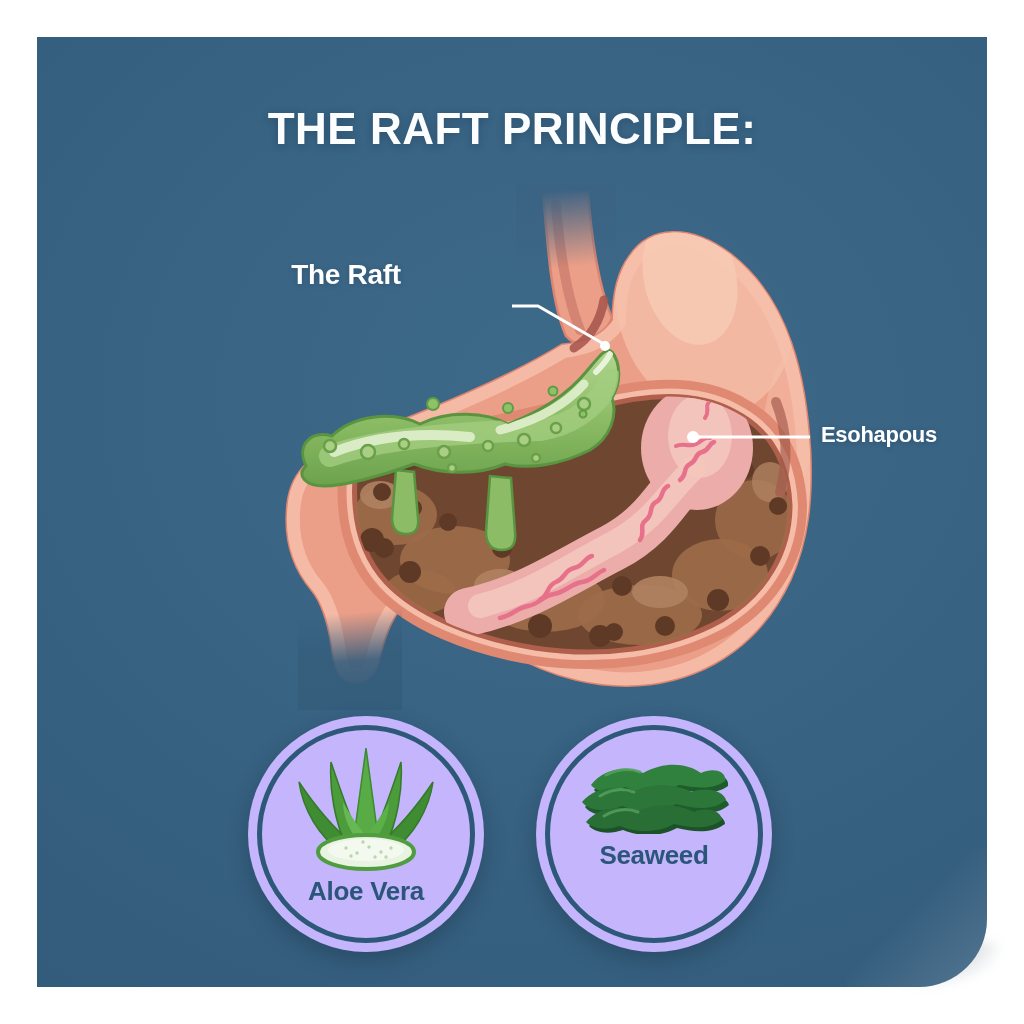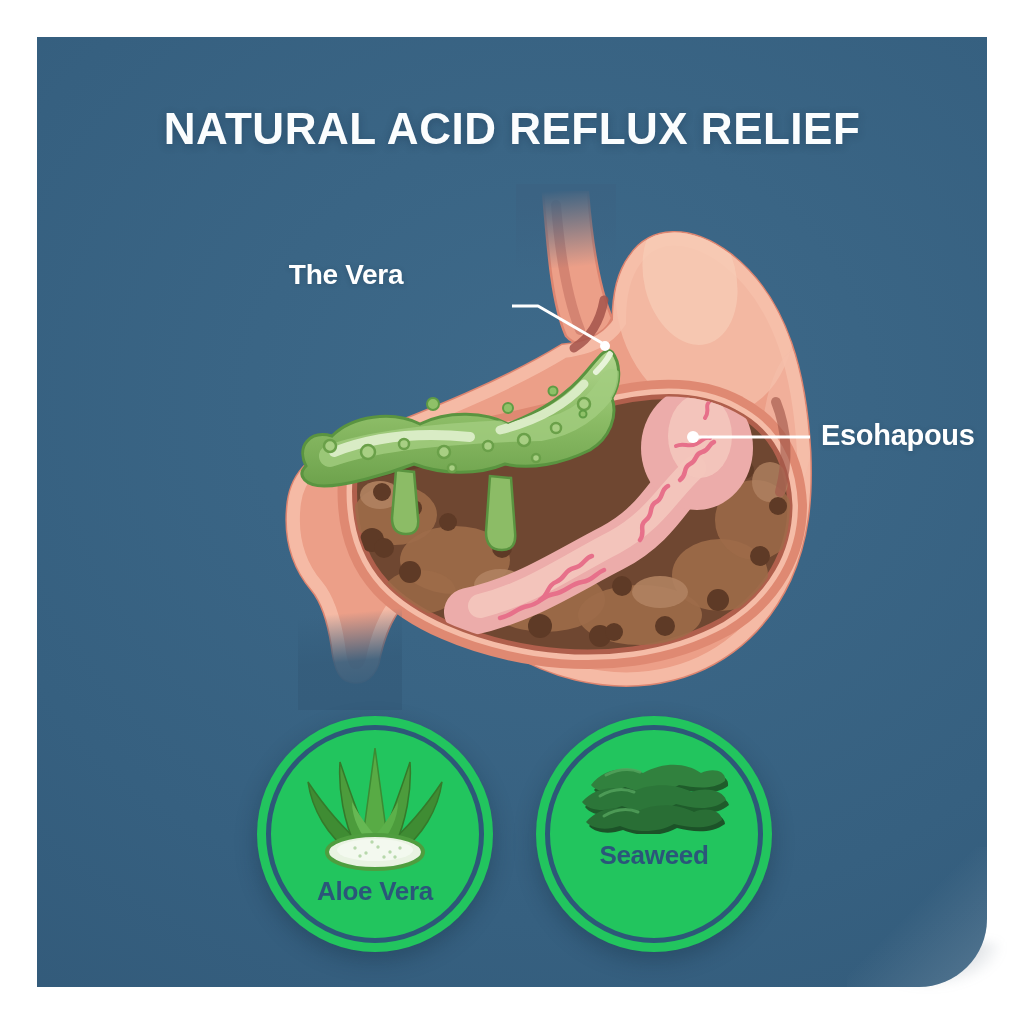--- a/index.html
+++ b/index.html
@@ -27,49 +27,49 @@
     position:absolute;left:0;right:0;top:66px;text-align:center;
     color:#fbfdfe;font-weight:bold;font-size:44px;line-height:52px;letter-spacing:.5px;
     text-shadow:0 2px 8px rgba(18,38,58,.30);
   }
   .illustration{position:absolute;left:0;top:0;width:1024px;height:1024px;}
   .diagram-label{
     position:absolute;color:#ffffff;font-weight:bold;
     text-shadow:0 1px 5px rgba(18,38,58,.25);
   }
   .raft-label{left:66px;top:258px;width:560px;text-align:center;font-size:28px;line-height:34px;letter-spacing:-.3px;}
-  .eso-label{left:821px;top:418px;font-size:29px;line-height:34px;letter-spacing:-.3px;}
+  .eso-label{left:821px;top:418px;font-size:22px;line-height:34px;letter-spacing:-.3px;}
   .badge{
     position:absolute;width:236px;height:236px;border-radius:50%;
-    background:#22c55e;box-shadow:0 8px 22px rgba(12,28,44,.28);
+    background:#c4b5fd;box-shadow:0 8px 22px rgba(12,28,44,.28);
   }
   .badge::after{
     content:"";position:absolute;inset:9px;border:5px solid #2d5878;border-radius:50%;pointer-events:none;
   }
-  .badge-aloe{left:257px;top:716px;}
+  .badge-aloe{left:248px;top:716px;}
   .badge-seaweed{left:536px;top:716px;}
   .badge-label{
     position:absolute;left:0;right:0;text-align:center;
     color:#2b567a;font-weight:bold;font-size:26px;line-height:31px;letter-spacing:-.3px;
   }
   .badge-aloe .badge-label{top:160px;}
   .badge-seaweed .badge-label{top:124px;}
   .badge-icon{position:absolute;}
   .aloe-svg{left:43px;top:28px;}
   .seaweed-svg{left:40px;top:44px;}
 </style>
 </head>
 <body>
 
 <div class="curl-shadow"></div>
 
 <div class="panel">
 
   <div class="title">
-    <div>NATURAL ACID REFLUX RELIEF</div>
+    <div>THE RAFT PRINCIPLE:</div>
   </div>
 </div>
 
 <svg class="illustration" viewBox="0 0 1024 1024" aria-hidden="true">
   <defs>
     <linearGradient id="raftGrad" x1="0" y1="0" x2="0" y2="1">
       <stop offset="0" stop-color="#b2d68f"></stop>
       <stop offset="0.5" stop-color="#8cbc66"></stop>
       <stop offset="1" stop-color="#6da24c"></stop>
     </linearGradient>
@@ -237,21 +237,21 @@
 
   <g stroke="#ffffff" fill="none">
     <polyline points="512,306 538,306 602,343" stroke-width="3" stroke-linejoin="round"></polyline>
     <circle cx="605" cy="346" r="5" fill="#ffffff" stroke="none"></circle>
     <line x1="810" y1="437" x2="697" y2="437" stroke-width="3"></line>
     <circle cx="693" cy="437" r="6" fill="#ffffff" stroke="none"></circle>
   </g>
 </svg>
 
 <div class="diagram-label raft-label">
-  <div>The Vera</div>
+  <div>The Raft</div>
 </div>
 
 <div class="diagram-label eso-label">Esohapous</div>
 
 <div class="badge badge-aloe">
   <svg class="badge-icon aloe-svg" width="150" height="130" viewBox="0 0 150 130" aria-hidden="true">
     <path d="M 8,38 C 24,62 42,84 64,102 L 50,108 C 28,92 12,66 8,38 Z" fill="#3f8c33" stroke="#357a2a" stroke-width="1.5"></path>
     <path d="M 142,38 C 126,62 108,84 86,102 L 100,108 C 122,92 138,66 142,38 Z" fill="#3f8c33" stroke="#357a2a" stroke-width="1.5"></path>
     <path d="M 40,18 C 50,48 60,78 72,102 L 56,104 C 44,78 38,46 40,18 Z" fill="#4c9c3c" stroke="#357a2a" stroke-width="1.5"></path>
     <path d="M 110,18 C 100,48 90,78 78,102 L 94,104 C 106,78 112,46 110,18 Z" fill="#4c9c3c" stroke="#357a2a" stroke-width="1.5"></path>

